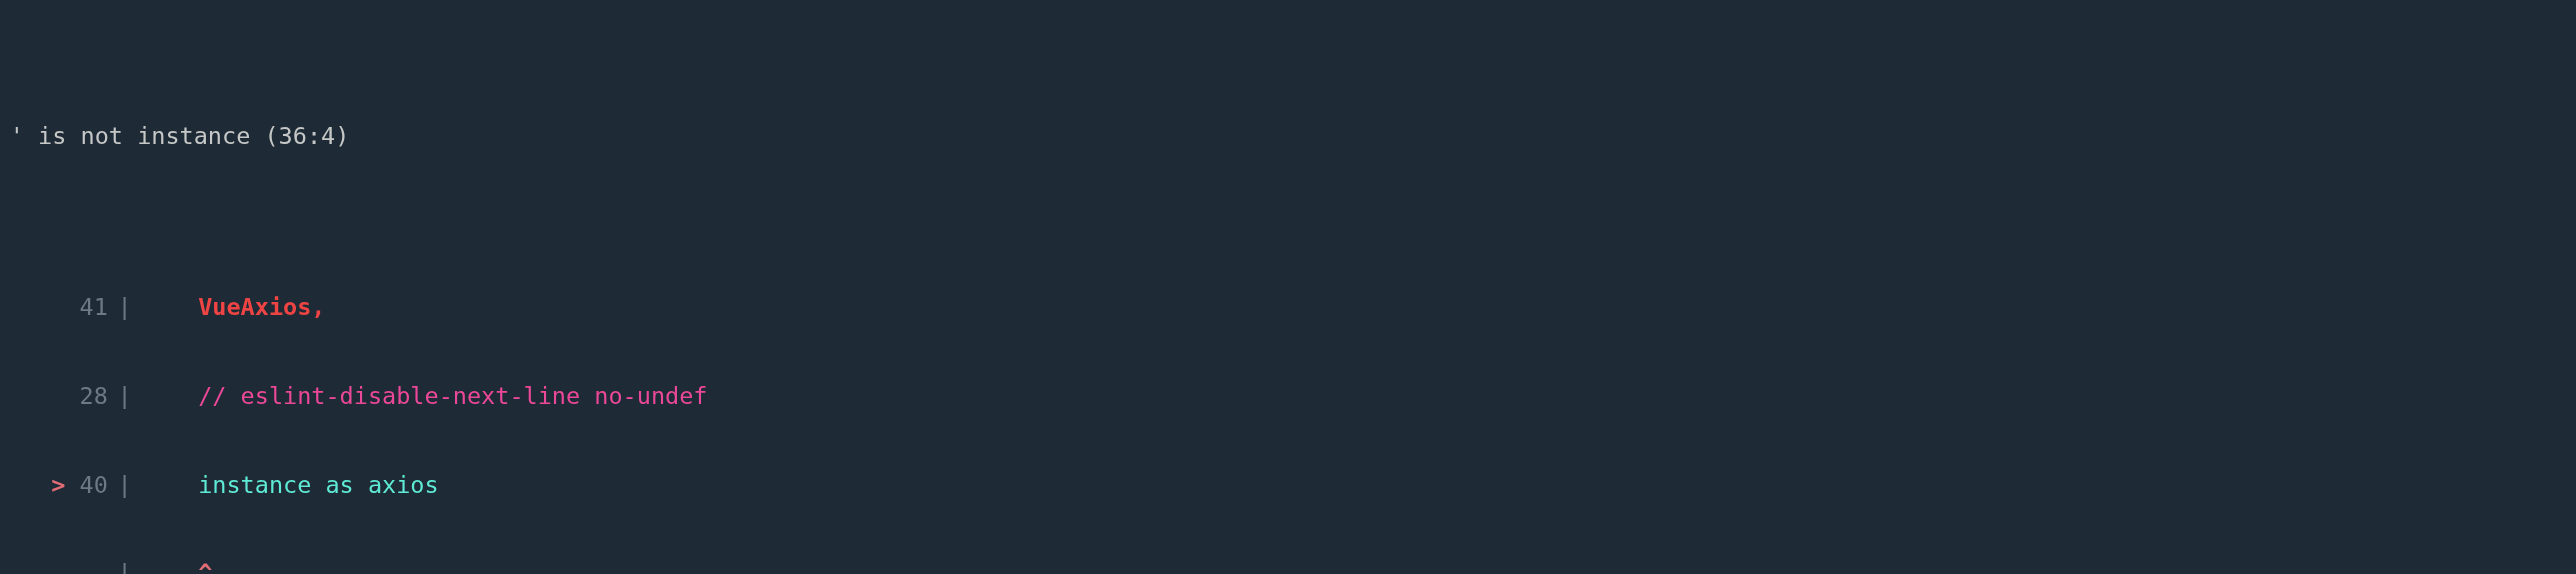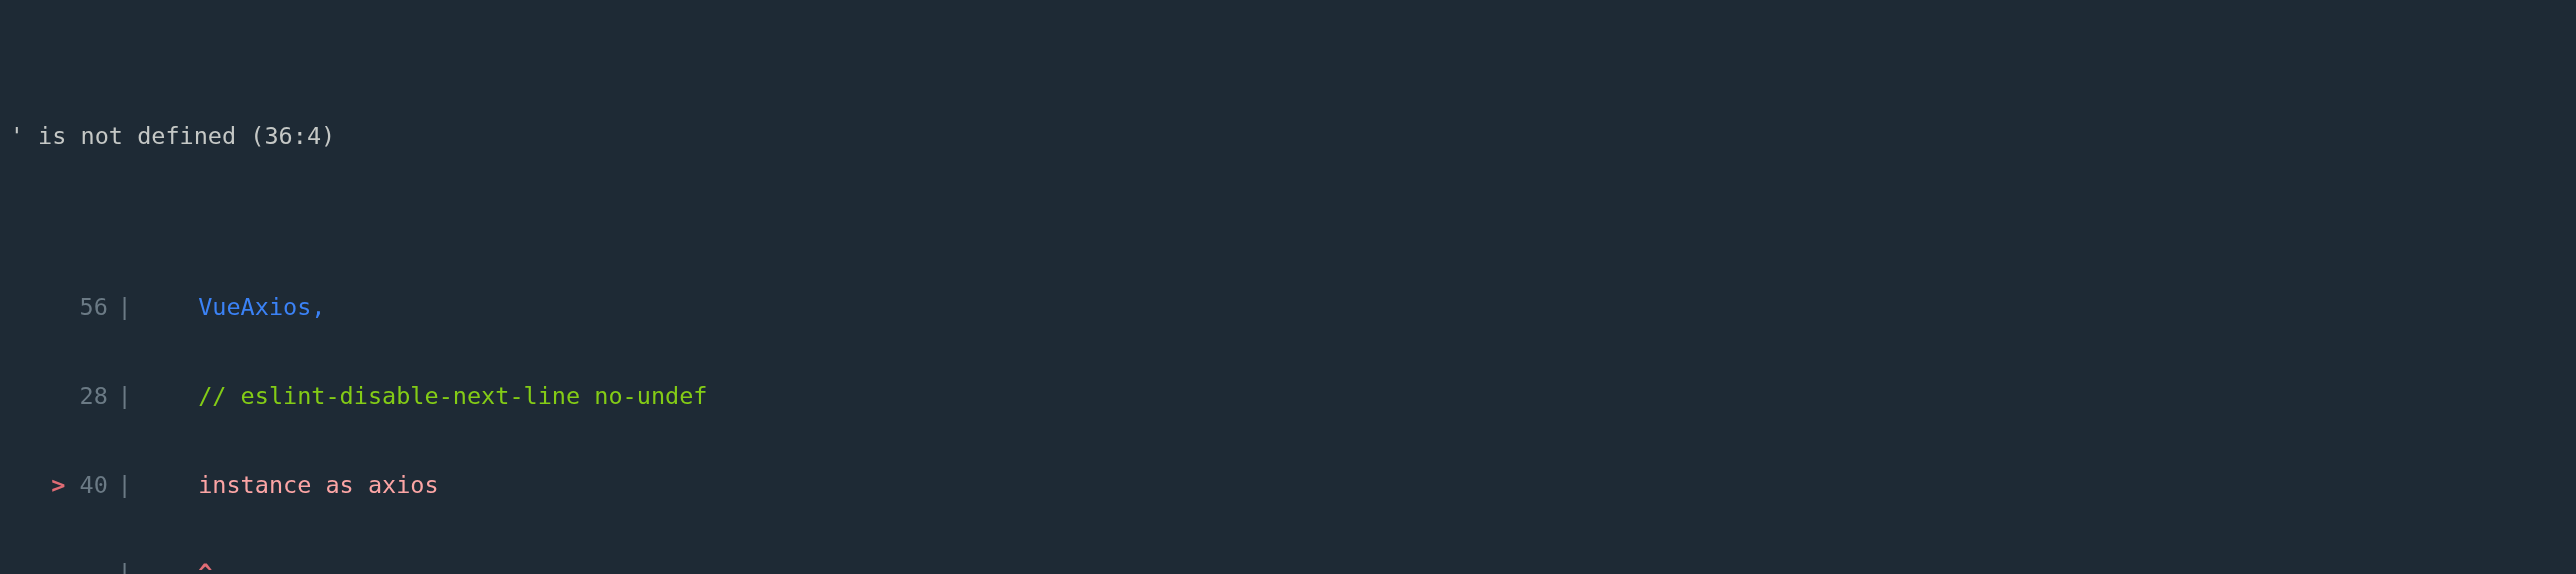--- a/index.html
+++ b/index.html
@@ -40,44 +40,44 @@
       font-weight: bold;
     }
     .pipe {
       color: #6b7a85;
       padding: 0 9.8px;
     }
     .code-content {
       flex: 1;
     }
     .token-highlight {
-      color: #3b82f6;
-      font-weight: normal;
+      color: #ef4444;
+      font-weight: bold;
     }
     .token-comment {
-      color: #84cc16;
+      color: #ec4899;
     }
     .token-normal {
-      color: #fca5a5;
+      color: #5eead4;
     }
     .caret-marker {
       color: #e06c75;
       font-weight: bold;
     }
   </style>
 </head>
 <body>
 
 
 
-<div class="error-title">' is not defined (36:4)</div>
+<div class="error-title">' is not instance (36:4)</div>
 
 <div class="code-block">
   <div class="code-line">
-    <span class="gutter"><span>  </span><span>56</span></span><span class="pipe">|</span><span class="code-content"><span>    </span><span class="token-highlight">VueAxios,</span></span>
+    <span class="gutter"><span>  </span><span>41</span></span><span class="pipe">|</span><span class="code-content"><span>    </span><span class="token-highlight">VueAxios,</span></span>
   </div>
   <div class="code-line">
     <span class="gutter"><span>  </span><span>28</span></span><span class="pipe">|</span><span class="code-content"><span>    </span><span class="token-comment">// eslint-disable-next-line no-undef</span></span>
   </div>
   <div class="code-line">
     <span class="gutter"><span class="gutter-arrow">&gt; </span><span>40</span></span><span class="pipe">|</span><span class="code-content"><span>    </span><span class="token-normal">instance as axios</span></span>
   </div>
   <div class="code-line">
     <span class="gutter"><span>  </span><span></span></span><span class="pipe">|</span><span class="code-content"><span>    </span><span class="caret-marker">^</span></span>
   </div>

